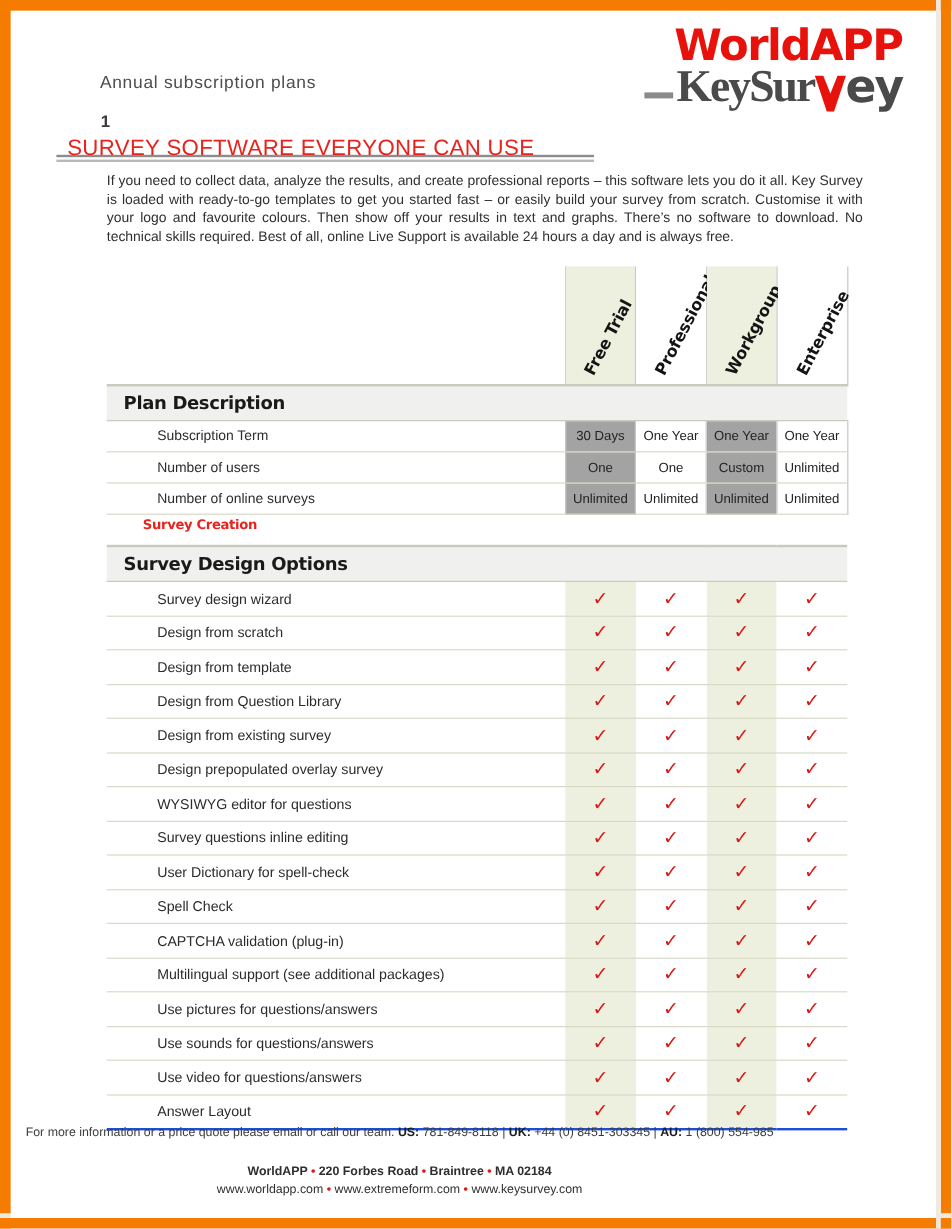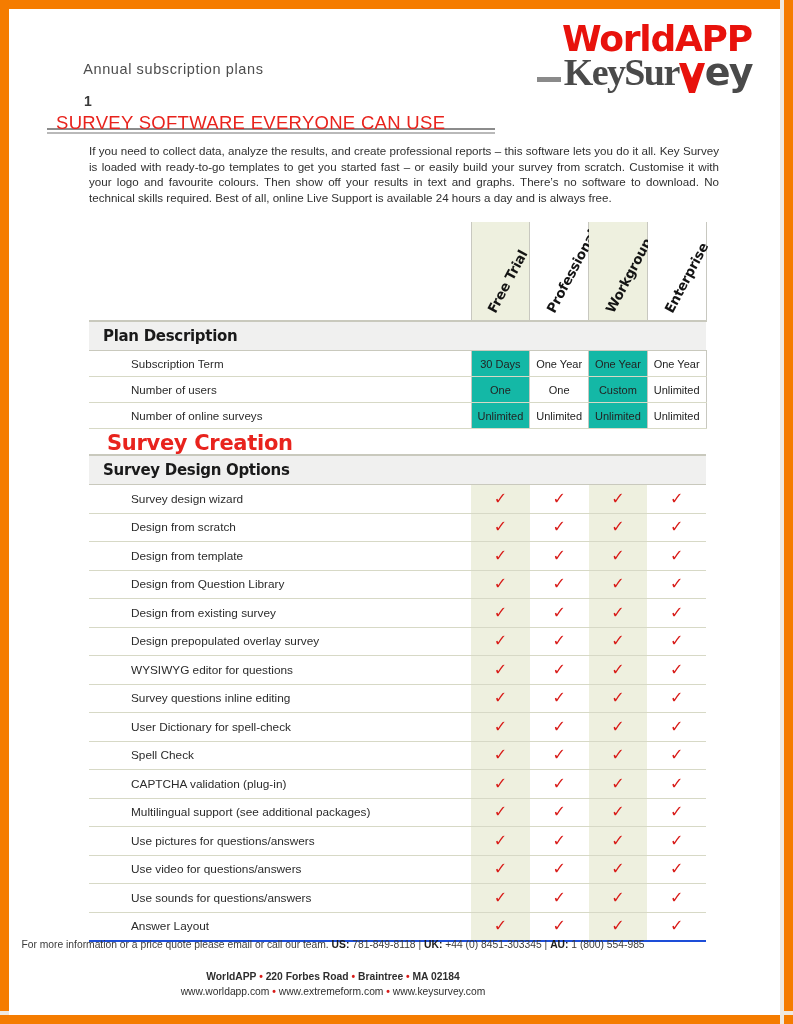--- a/index.html
+++ b/index.html
@@ -213,21 +213,21 @@
     padding-left: 42px;
     text-align: left;
   }
   .data-row td.val {
     text-align: center;
     border-left: 1px solid #c8c8c0;
     font-size: 11px;
     color: #232323;
   }
   .data-row td.val:last-child { border-right: 1px solid #c8c8c0; }
-  .data-row td.tint { background: #14b8a6; }
+  .data-row td.tint { background: #a3a3a3; }
 
   .feat-row td {
     height: 25.5px;
     border-bottom: 1px solid #d7d9c6;
     font-size: 11.8px;
     color: #2b2b2b;
   }
   .feat-row td.lbl { padding-left: 42px; }
   .feat-row td.chk {
     text-align: center;
@@ -239,22 +239,22 @@
     display: inline-block;
     color: #d81a17;
     font-size: 16px;
     font-weight: bold;
     line-height: 1;
     font-family: "DejaVu Sans", sans-serif;
   }
 
   .subsec-title {
     position: absolute;
-    left: 98px;
-    font-size: 21px;
+    left: 110px;
+    font-size: 11px;
     font-weight: bold;
     color: #e8231d;
     font-family: "DejaVu Sans", sans-serif;
     letter-spacing: -0.3px;
   }
 
   
   .footer {
     position: absolute;
     left: 0;
@@ -480,28 +480,28 @@
             <td class="chk"><span class="check">✓</span></td>
           </tr>
           <tr class="feat-row">
             <td class="lbl">Use pictures for questions/answers</td>
             <td class="chk tint"><span class="check">✓</span></td>
             <td class="chk"><span class="check">✓</span></td>
             <td class="chk tint"><span class="check">✓</span></td>
             <td class="chk"><span class="check">✓</span></td>
           </tr>
           <tr class="feat-row">
+            <td class="lbl">Use sounds for questions/answers</td>
+            <td class="chk tint"><span class="check">✓</span></td>
+            <td class="chk"><span class="check">✓</span></td>
+            <td class="chk tint"><span class="check">✓</span></td>
+            <td class="chk"><span class="check">✓</span></td>
+          </tr>
+          <tr class="feat-row">
             <td class="lbl">Use video for questions/answers</td>
-            <td class="chk tint"><span class="check">✓</span></td>
-            <td class="chk"><span class="check">✓</span></td>
-            <td class="chk tint"><span class="check">✓</span></td>
-            <td class="chk"><span class="check">✓</span></td>
-          </tr>
-          <tr class="feat-row">
-            <td class="lbl">Use sounds for questions/answers</td>
             <td class="chk tint"><span class="check">✓</span></td>
             <td class="chk"><span class="check">✓</span></td>
             <td class="chk tint"><span class="check">✓</span></td>
             <td class="chk"><span class="check">✓</span></td>
           </tr>
           <tr class="feat-row">
             <td class="lbl">Answer Layout</td>
             <td class="chk tint"><span class="check">✓</span></td>
             <td class="chk"><span class="check">✓</span></td>
             <td class="chk tint"><span class="check">✓</span></td>

